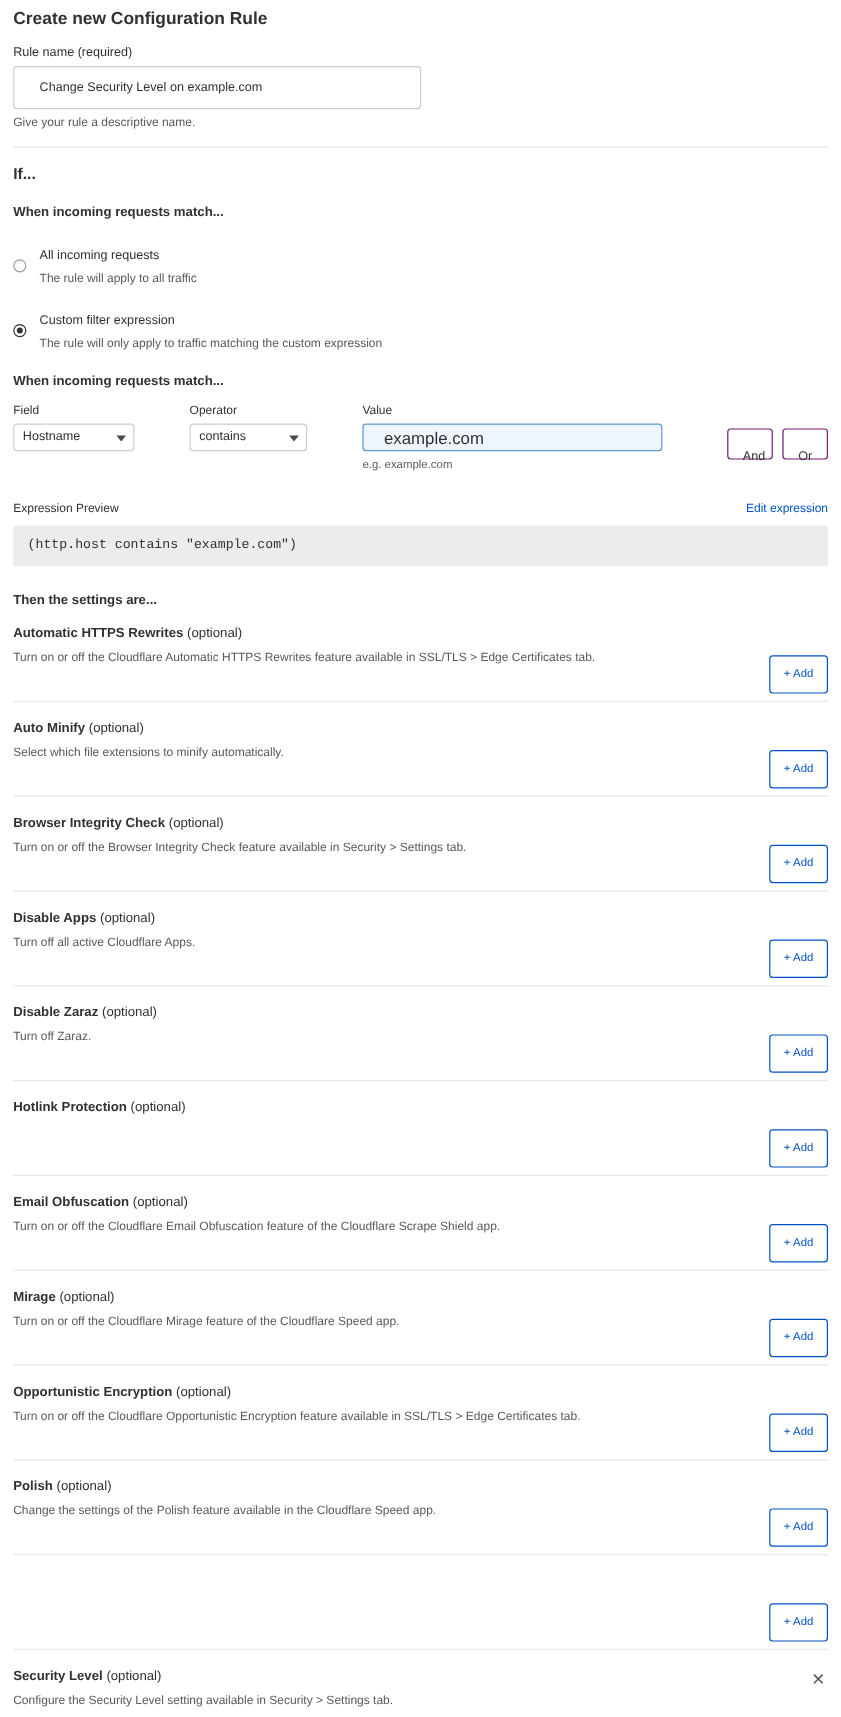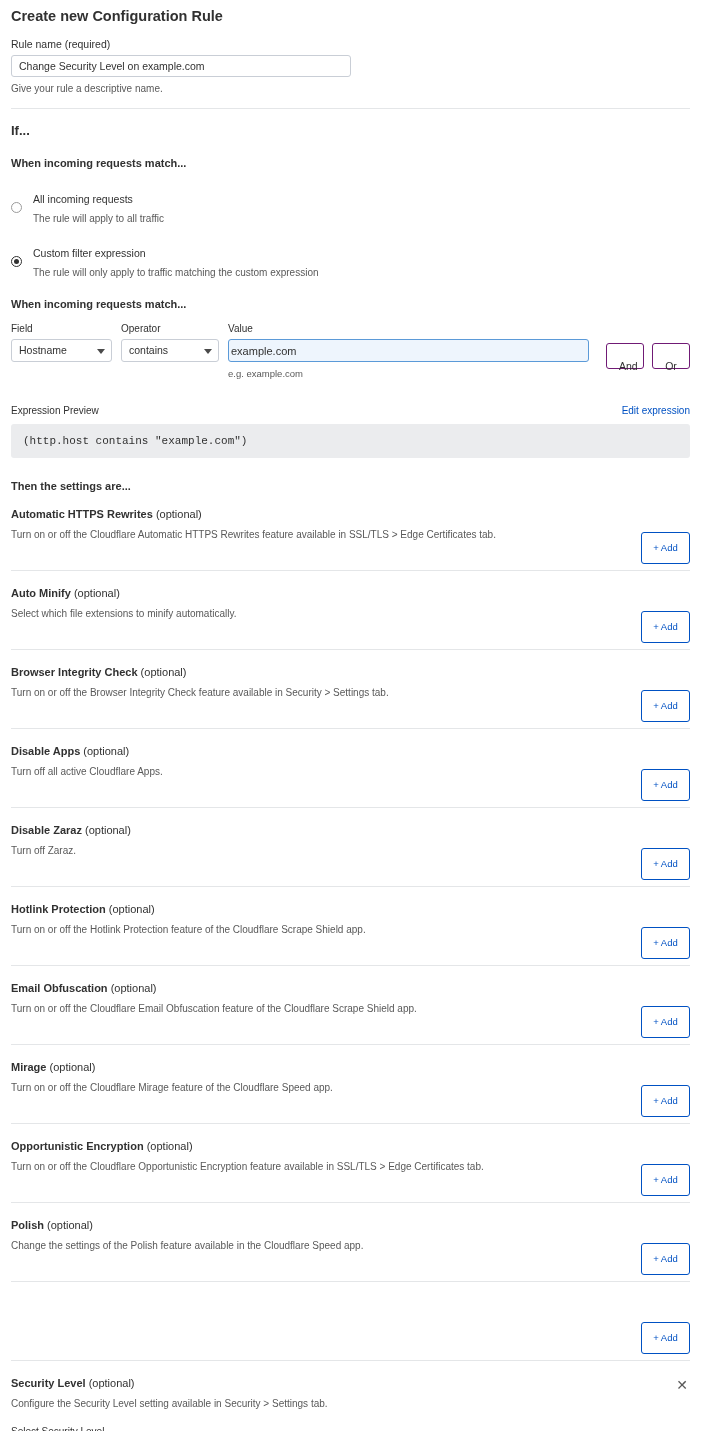--- a/index.html
+++ b/index.html
@@ -26,22 +26,22 @@
     padding: 8px 0 14px 0;
   }
   .field-label {
     font-size: 10.5px;
     color: #313131;
     margin-bottom: 5px;
   }
   .text-input {
     display: block;
     width: 340px;
-    height: 22px;
-    padding: 2px 7px;
+    height: 36px;
+    padding: 2px 21px;
     font-size: 10.5px;
     font-family: "Liberation Sans", sans-serif;
     color: #313131;
     border: 1px solid #c9ced6;
     border-radius: 3px;
     background: #fff;
     outline: none;
   }
   .helper-text {
     font-size: 10px;
@@ -100,20 +100,21 @@
   }
   .radio-sub {
     font-size: 10px;
     color: #595959;
     margin-top: 3px;
   }
   .expr-row {
     display: flex;
     align-items: flex-start;
     margin-top: 13px;
+    gap: 37px;
   }
   .expr-col { margin-right: 9px; }
   .expr-col .field-label { font-size: 10px; color: #313131; margin-bottom: 5px; }
   .select {
     position: relative;
     height: 23px;
     border: 1px solid #c9ced6;
     border-radius: 3px;
     background: #fff;
     font-size: 10.5px;
@@ -130,22 +131,22 @@
     border-left: 4px solid transparent;
     border-right: 4px solid transparent;
     border-top: 5px solid #4a4a4a;
   }
   .select.field-sel { width: 101px; }
   .select.operator-sel { width: 98px; }
   .value-col { flex: 1; }
   .value-input {
     width: 100%;
     height: 23px;
-    padding: 3px 2px;
-    font-size: 11px;
+    padding: 3px 17px;
+    font-size: 14px;
     font-family: "Liberation Sans", sans-serif;
     color: #313131;
     border: 1px solid #5b9ad8;
     border-radius: 3px;
     background: #eef5fd;
     outline: none;
   }
   .value-hint {
     font-size: 9.5px;
     color: #595959;
@@ -368,21 +369,20 @@
     </div>
     <div class="setting-desc">Turn off Zaraz.</div>
     <button class="add-btn">+ Add</button>
   </div>
 
   <div class="setting">
     <div class="setting-name">
       <span>Hotlink Protection</span>
       <span class="optional">(optional)</span>
     </div>
-    <div class="setting-desc">Turn on or off the Hotlink Protection feature of the Cloudflare Scrape Shield app.</div>
     <button class="add-btn">+ Add</button>
   </div>
 
   <div class="setting">
     <div class="setting-name">
       <span>Email Obfuscation</span>
       <span class="optional">(optional)</span>
     </div>
     <div class="setting-desc">Turn on or off the Cloudflare Email Obfuscation feature of the Cloudflare Scrape Shield app.</div>
     <button class="add-btn">+ Add</button>

